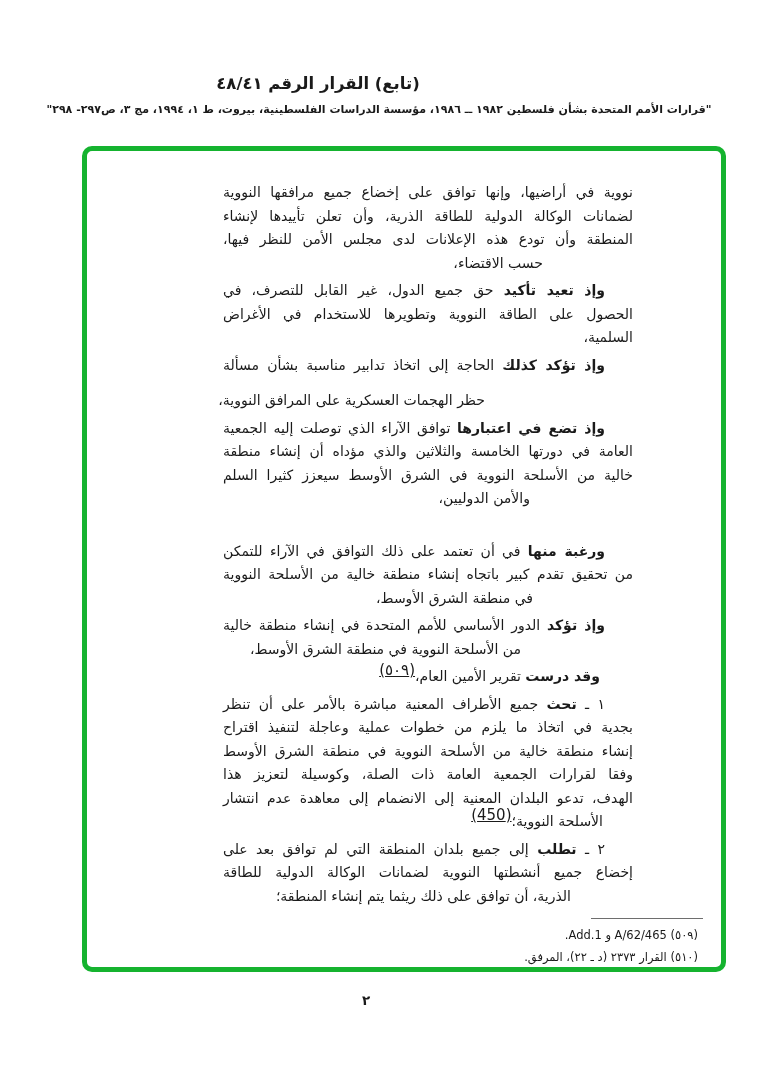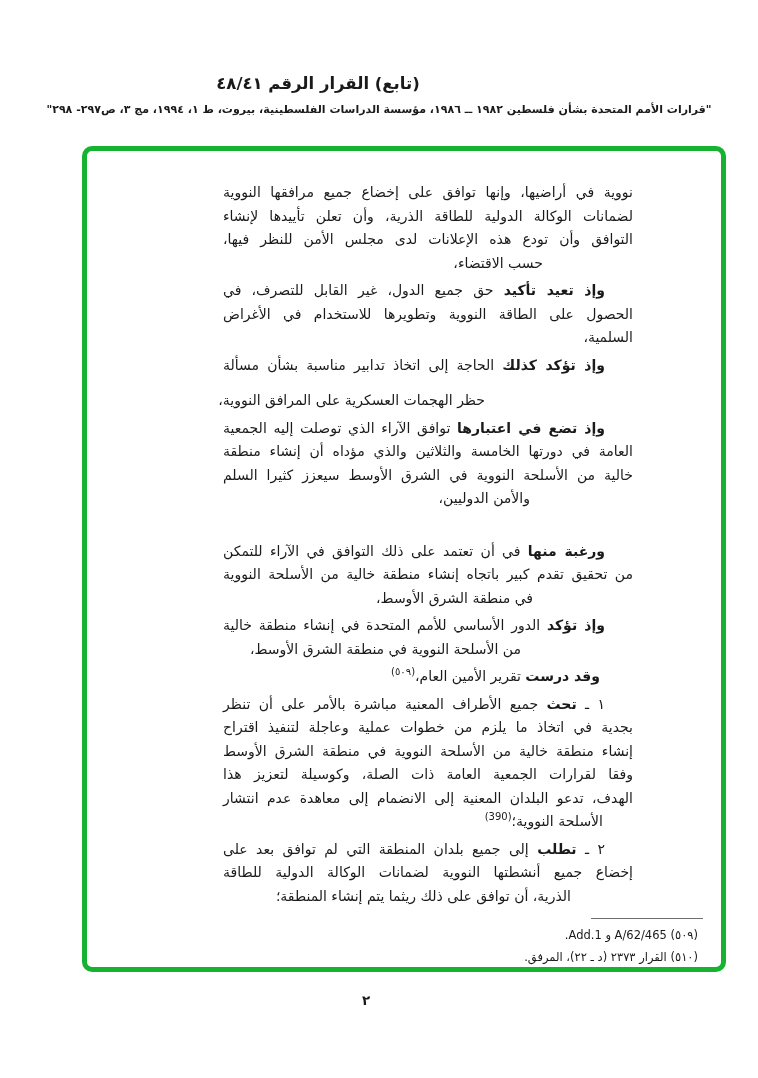--- a/index.html
+++ b/index.html
@@ -24,21 +24,21 @@
     position:absolute;top:30px;right:88px;width:410px;direction:rtl;
     font-size:14px;line-height:23.5px;
   }
   .para + .para{margin-top:4px;}
   .line{
     text-align:justify;text-align-last:justify;white-space:nowrap;
     line-height:23.5px;
   }
   .line.last{text-align-last:right;}
   .b{font-weight:700;}
-  .sup{font-size:10px;position:relative;top:-6px;line-height:0;}
+  .sup{font-size:15px;position:relative;top:-6px;line-height:0;text-decoration:underline;}
   .footnotes{margin-top:10px;}
   .fnsep{
     width:112px;border-top:1.5px solid #6e6e6e;
     margin:0 -70px 6px 0;
   }
   .fn{
     font-size:11.5px;line-height:21.5px;margin-right:-65px;
     white-space:nowrap;text-align:right;
   }
   .pagenum{
@@ -54,21 +54,21 @@
   <div class="title">(تابع) القرار الرقم ٤٨/٤١</div>
 
   <div class="source">"قرارات الأمم المتحدة بشأن فلسطين ١٩٨٢ ــ ١٩٨٦، مؤسسة الدراسات الفلسطينية، بيروت، ط ١، ١٩٩٤، مج ٣، ص٢٩٧- ٢٩٨"</div>
 
   <div class="frame" style="border-color: rgb(21, 179, 47);">
     <div class="doc">
       <div id="paragraphs">
           <div class="para">
             <div class="line"><span>نووية في أراضيها، وإنها توافق على إخضاع جميع مرافقها النووية</span></div>
             <div class="line"><span>لضمانات الوكالة الدولية للطاقة الذرية، وأن تعلن تأييدها لإنشاء</span></div>
-            <div class="line"><span>التوافق وأن تودع هذه الإعلانات لدى مجلس الأمن للنظر فيها،</span></div>
+            <div class="line"><span>المنطقة وأن تودع هذه الإعلانات لدى مجلس الأمن للنظر فيها،</span></div>
             <div class="line last" style="padding-right: 90px;"><span>حسب الاقتضاء،</span></div>
           </div>
           <div class="para">
             <div class="line" style="padding-right: 28px;"><span class="b">وإذ تعيد تأكيد</span><span> حق جميع الدول، غير القابل للتصرف، في</span></div>
             <div class="line"><span>الحصول على الطاقة النووية وتطويرها للاستخدام في الأغراض</span></div>
             <div class="line last"><span>السلمية،</span></div>
           </div>
           <div class="para">
             <div class="line" style="padding-right: 28px;"><span class="b">وإذ تؤكد كذلك</span><span> الحاجة إلى اتخاذ تدابير مناسبة بشأن مسألة</span></div>
             <div class="line last" style="padding-right: 148px; margin-top: 12px;"><span>حظر الهجمات العسكرية على المرافق النووية،</span></div>
@@ -90,21 +90,21 @@
           </div>
           <div class="para">
             <div class="line last" style="padding-right: 33px;"><span class="b">وقد درست</span><span> تقرير الأمين العام،</span><span class="sup">(٥٠٩)</span></div>
           </div>
           <div class="para">
             <div class="line" style="padding-right: 28px;"><span>١ ـ </span><span class="b">تحث</span><span> جميع الأطراف المعنية مباشرة بالأمر على أن تنظر</span></div>
             <div class="line"><span>بجدية في اتخاذ ما يلزم من خطوات عملية وعاجلة لتنفيذ اقتراح</span></div>
             <div class="line"><span>إنشاء منطقة خالية من الأسلحة النووية في منطقة الشرق الأوسط</span></div>
             <div class="line"><span>وفقا لقرارات الجمعية العامة ذات الصلة، وكوسيلة لتعزيز هذا</span></div>
             <div class="line"><span>الهدف، تدعو البلدان المعنية إلى الانضمام إلى معاهدة عدم انتشار</span></div>
-            <div class="line last" style="padding-right: 30px;"><span>الأسلحة النووية؛</span><span class="sup">(390)</span></div>
+            <div class="line last" style="padding-right: 30px;"><span>الأسلحة النووية؛</span><span class="sup">(450)</span></div>
           </div>
           <div class="para">
             <div class="line" style="padding-right: 28px;"><span>٢ ـ </span><span class="b">تطلب</span><span> إلى جميع بلدان المنطقة التي لم توافق بعد على</span></div>
             <div class="line"><span>إخضاع جميع أنشطتها النووية لضمانات الوكالة الدولية للطاقة</span></div>
             <div class="line last" style="padding-right: 62px;"><span>الذرية، أن توافق على ذلك ريثما يتم إنشاء المنطقة؛</span></div>
           </div>
         </div>
       <div class="footnotes">
         <div class="fnsep" style="border-top-color: rgb(110, 110, 110);"></div>
         <div id="footnotes">

